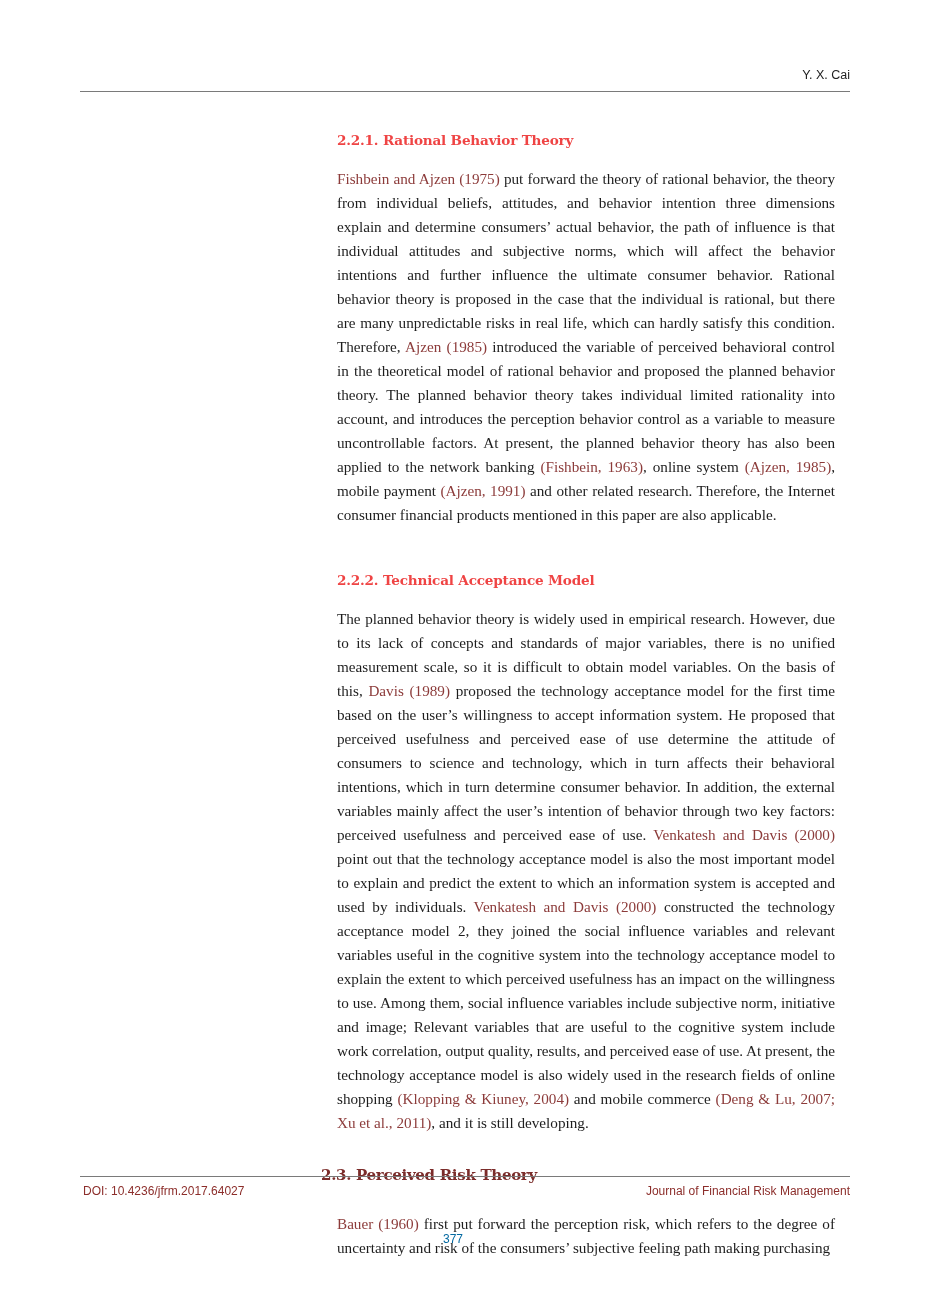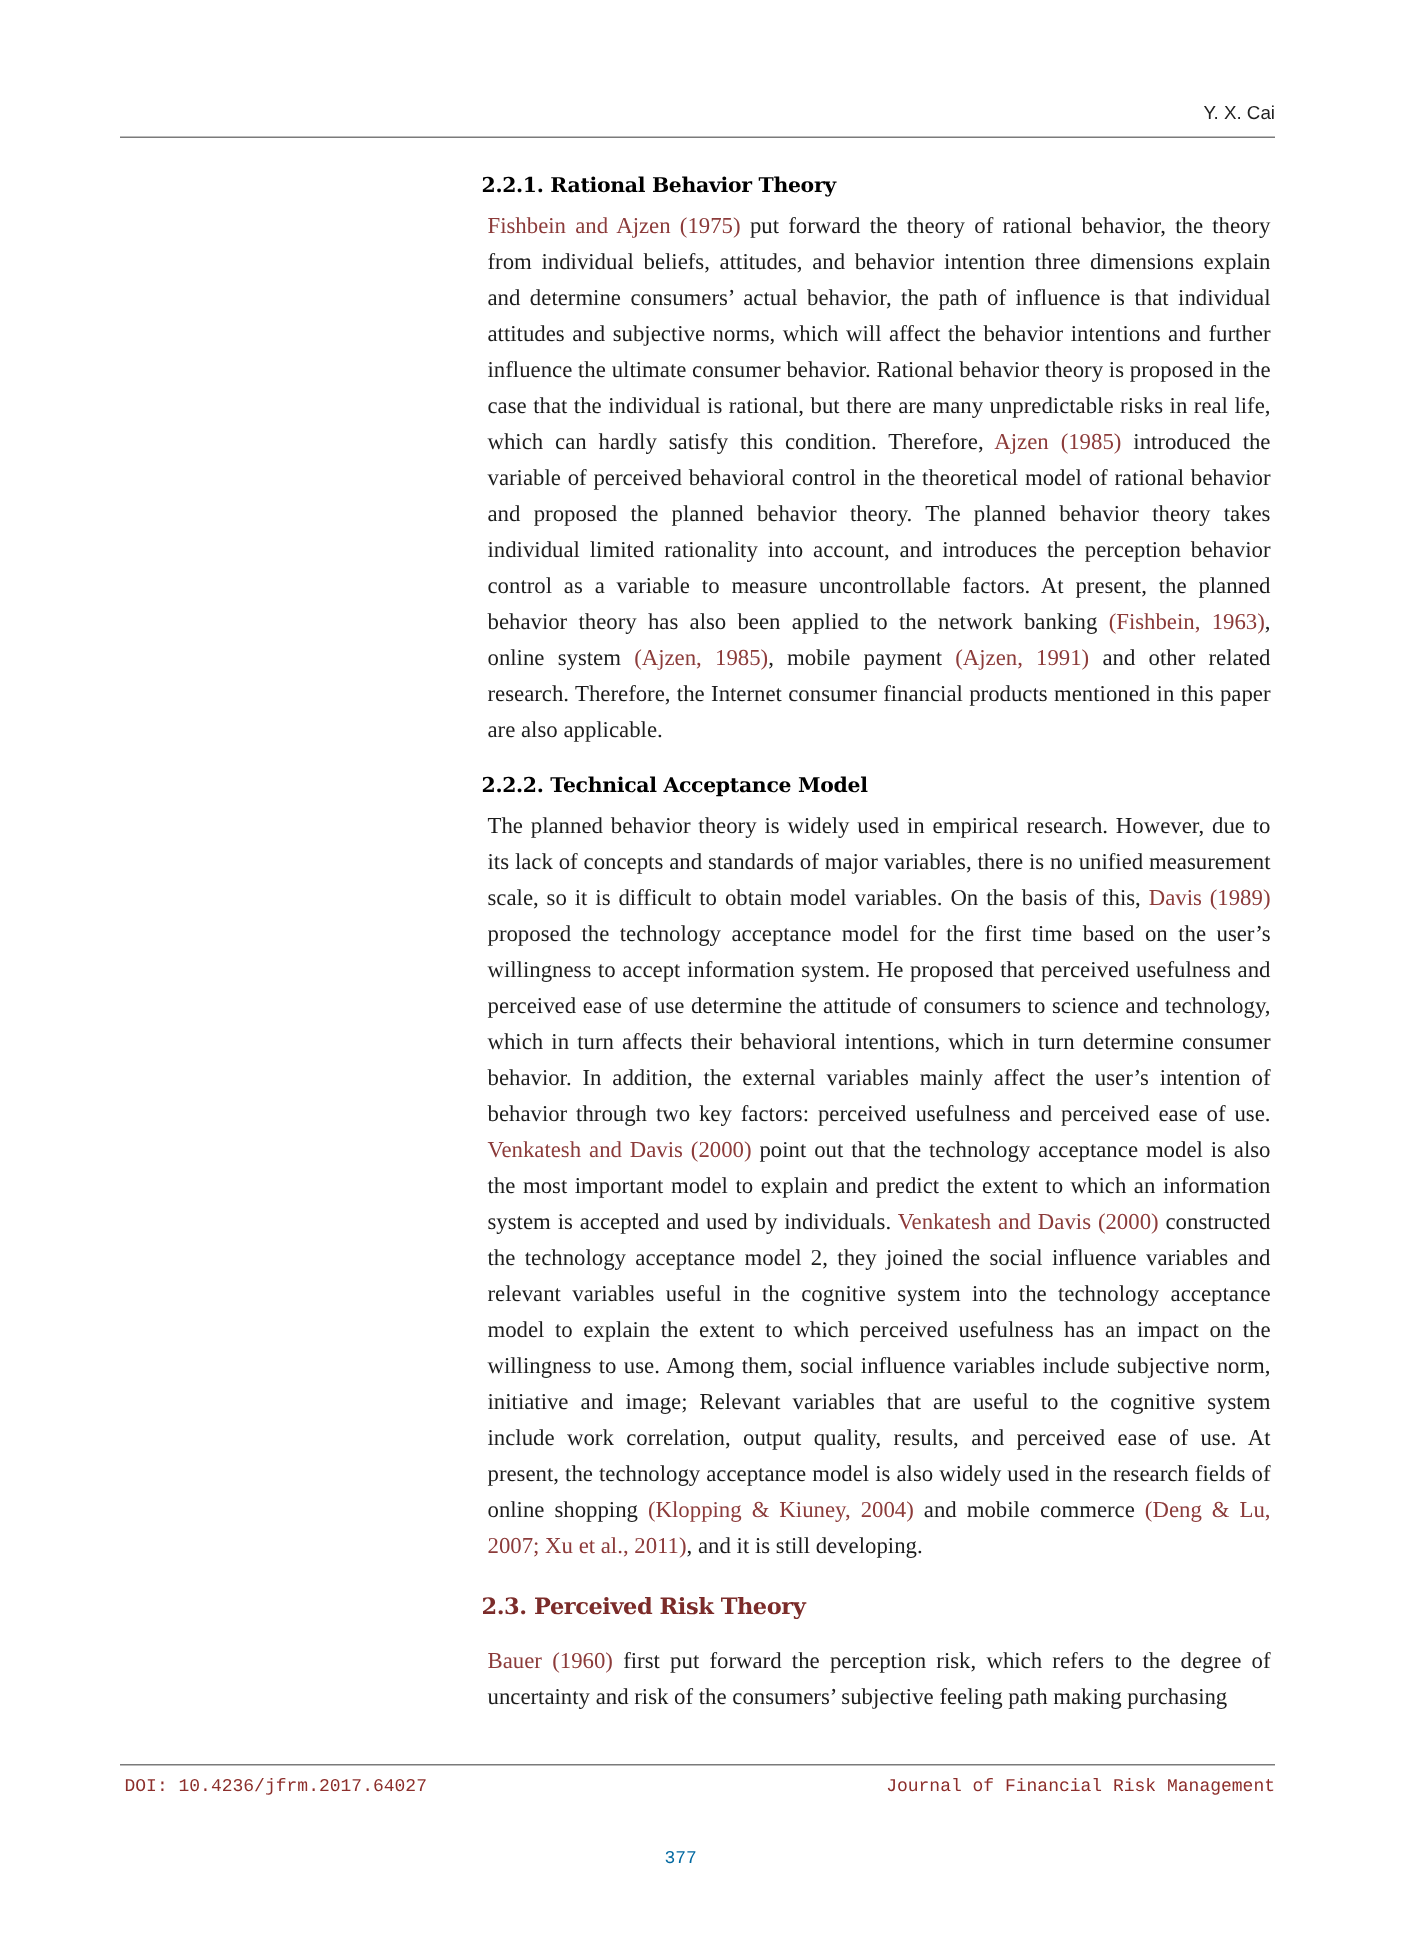--- a/index.html
+++ b/index.html
@@ -11,38 +11,38 @@
     font-family: "Liberation Sans", sans-serif; font-size: 12.5px; color: #222;
   }
   .head-rule { position: absolute; left: 80px; right: 100px; top: 91px; height: 0; border-top: 1.5px solid #7a7a7a; }
 
   .content {
     position: absolute; left: 321px; top: 113px; width: 530px;
     font-family: "Liberation Serif", serif; font-size: 15.2px; color: #1d1d1d;
   }
   .h3 {
     font-family: "DejaVu Serif", serif; font-weight: bold; font-size: 13.6px;
-    color: #000000; margin: 0; line-height: 22px; letter-spacing: -0.2px;
+    color: #ef4444; margin: 16px; line-height: 22px; letter-spacing: -0.2px;
   }
   .h2 {
     font-family: "DejaVu Serif", serif; font-weight: bold; font-size: 15px;
     color: #7b2c2a; margin: 0; line-height: 26px; letter-spacing: -0.3px;
   }
   p.body {
-    margin: 4px; text-align: justify; line-height: 24px; hyphens: none;
+    margin: 16px; text-align: justify; line-height: 24px; hyphens: none;
   }
   .cite { color: #8c3b3a; }
   .sec-gap-1 { height: 10px; }
   .sec-gap-2 { height: 11px; }
   .sec-gap-3 { height: 8px; }
 
   .foot-rule { position: absolute; left: 80px; right: 100px; top: 1176px; height: 0; border-top: 1.5px solid #7a7a7a; }
   .footer {
     position: absolute; top: 1184px; left: 80px; right: 100px; height: 18px;
-    font-family: Liberation Mono, monospace; font-size: 12px;
+    font-family: Liberation Sans, sans-serif; font-size: 12px;
   }
   .doi { position: absolute; left: 3px; top: 0; color: #8c2e2b; }
   .page-num { position: absolute; left: 363px; top: 0; color: #0369a1; margin-top: 48px; }
   .journal { position: absolute; right: 0; top: 0; color: #8c2e2b; margin-left: 46px; }
 </style>
 </head>
 <body>
 
 <div class="page">
   <div class="running-head">Y. X. Cai</div>

